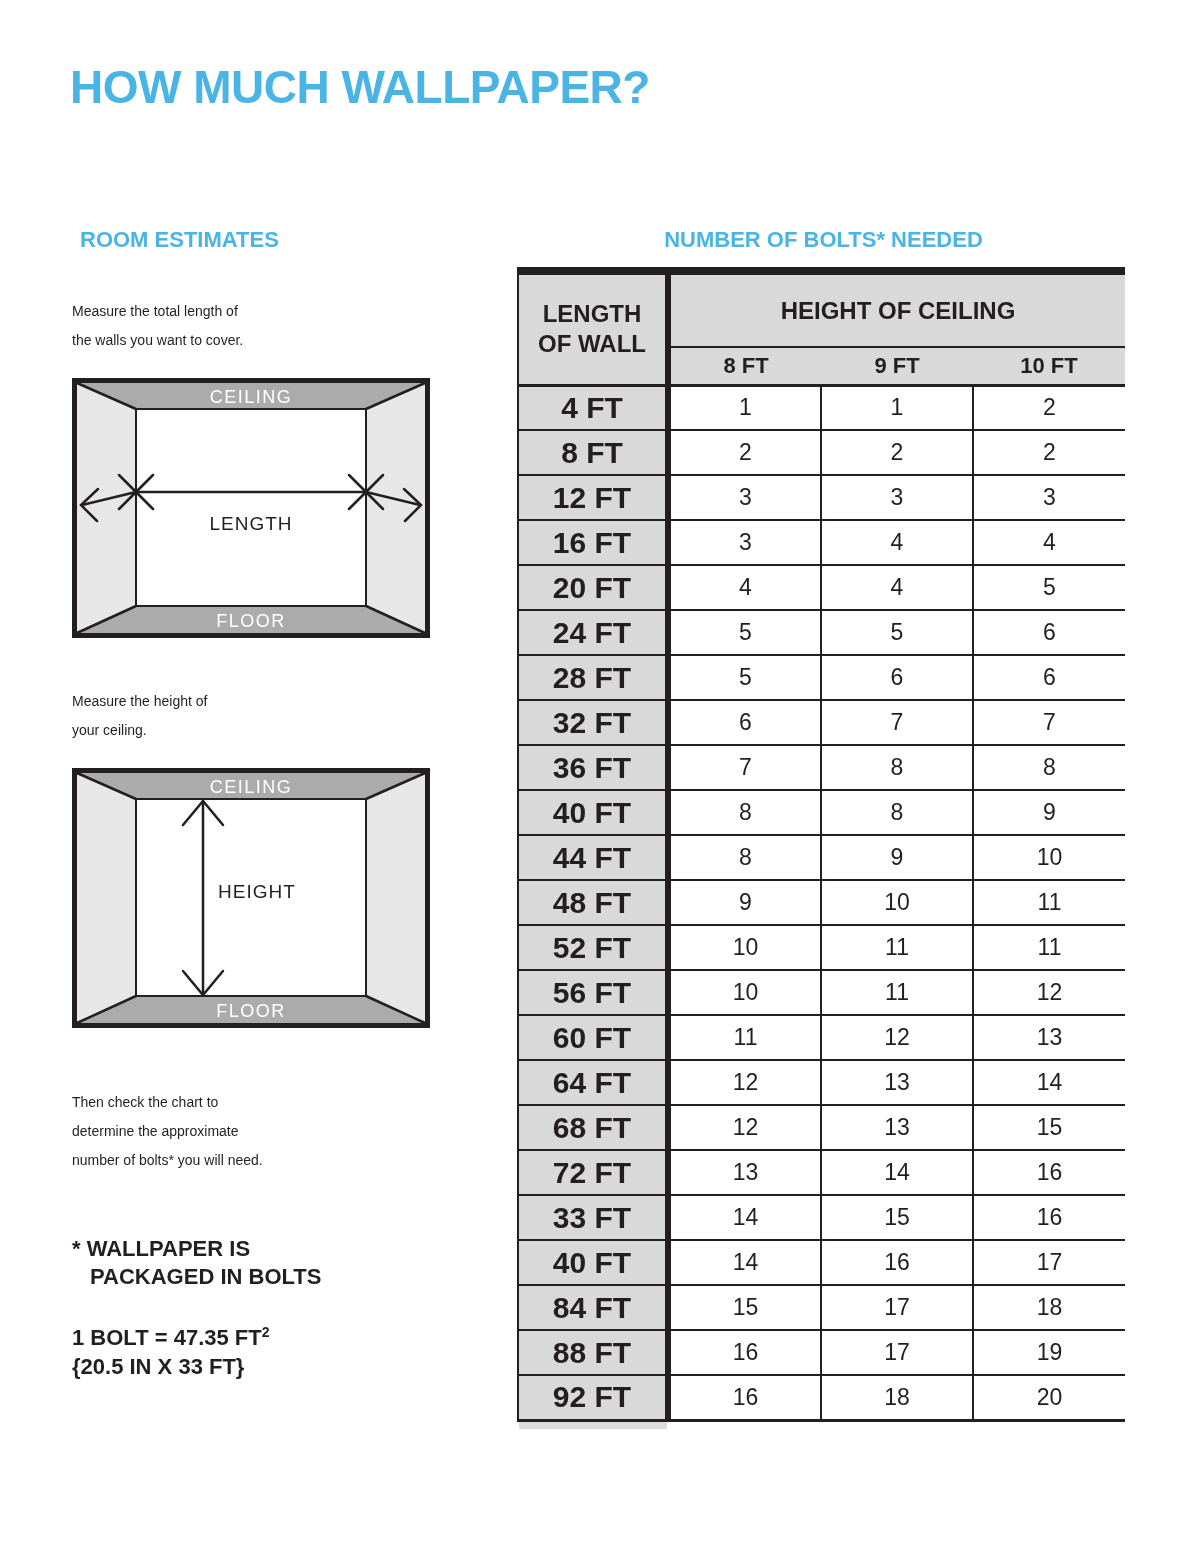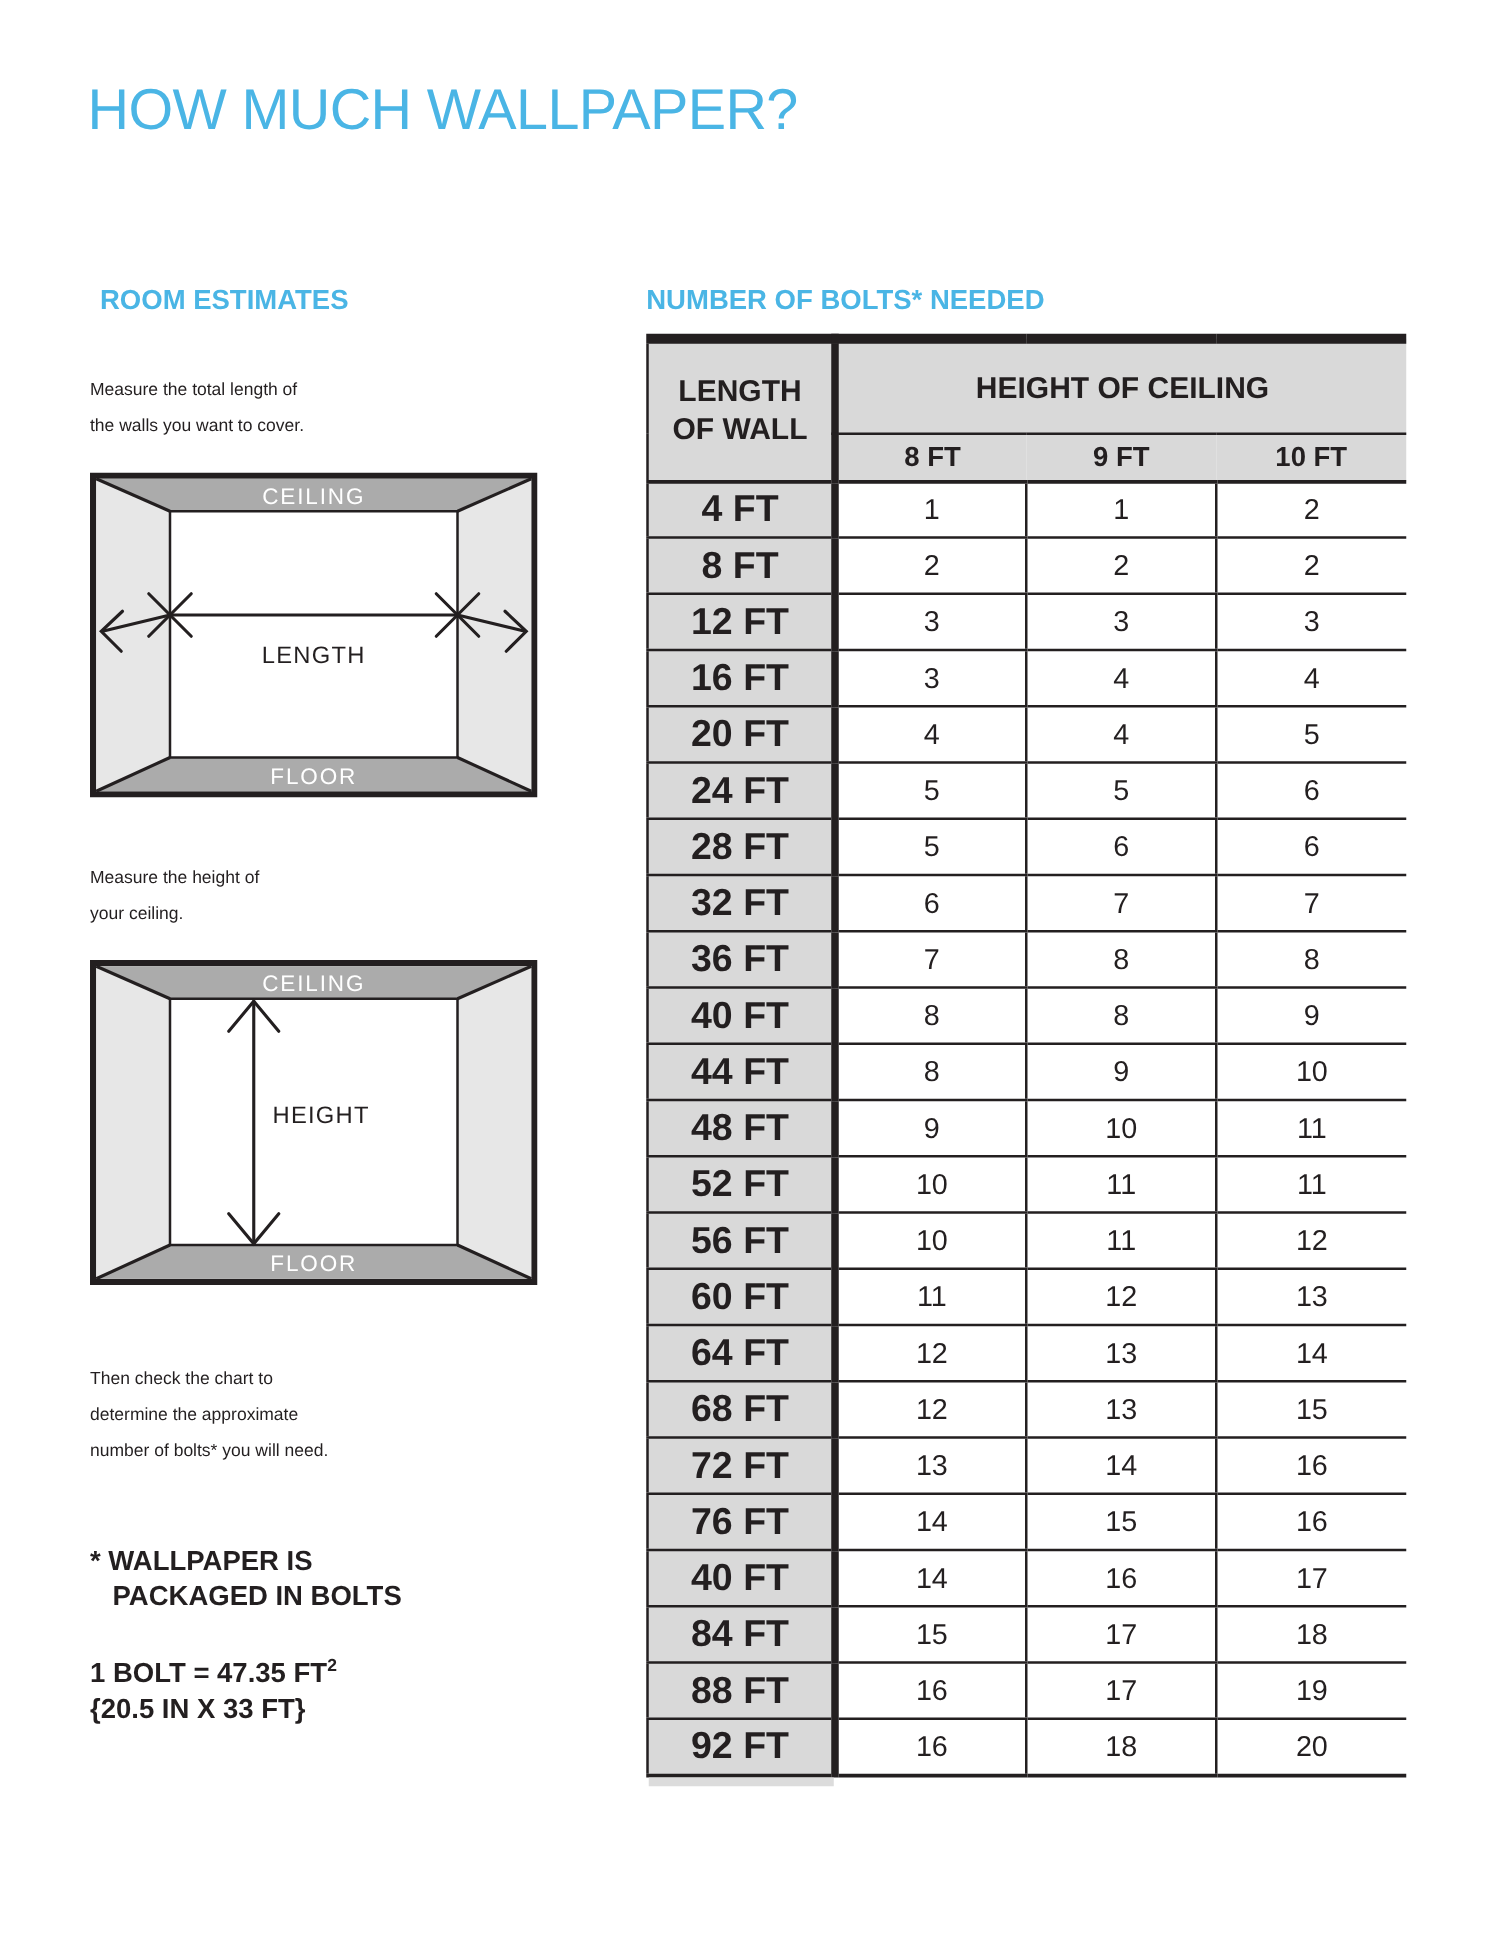--- a/index.html
+++ b/index.html
@@ -5,28 +5,28 @@
   :root { --accent:#4AB5E5; --ink:#231F20; --hdr-gray:#D9D9D9; --wall-gray:#E7E7E7; --band-gray:#ABABAB; }
   * { box-sizing:border-box; }
   html,body { margin:0; padding:0; }
   body {
     width:1200px; height:1553px; position:relative; overflow:hidden;
     background:#ffffff; color:var(--ink);
     font-family:"Liberation Sans","DejaVu Sans",sans-serif;
   }
   .page-title {
     position:absolute; left:70px; top:60px; margin:0;
-    font-size:46px; font-weight:normal; letter-spacing:-0.5px; color:var(--accent);
+    font-size:46px; font-weight:bold; letter-spacing:-0.5px; color:var(--accent);
   }
   .section-heading {
     position:absolute; top:227px; margin:0;
     font-size:22px; font-weight:bold; color:var(--accent); letter-spacing:0;
   }
   #room-estimates-heading { left:80px; }
-  #bolts-needed-heading { left:517px; width:613px; text-align:left; }
+  #bolts-needed-heading { left:517px; width:613px; text-align:center; }
   .para {
     position:absolute; left:72px; width:420px;
     font-size:14px; line-height:29px; white-space:pre-line; color:var(--ink);
   }
   #step1-para { top:283px; }
   #step2-para { top:673px; }
   #step3-para { top:1064px;margin-top:24px; }
   .diagram { position:absolute; left:72px; width:358px; height:260px; }
   #length-diagram { top:378px; }
   #height-diagram { top:768px; }
@@ -286,21 +286,21 @@
   </tr>
 
   <tr>
     <th class="rowlabel">72 FT</th>
     <td>13</td>
     <td>14</td>
     <td>16</td>
   </tr>
 
   <tr>
-    <th class="rowlabel">76 FT</th>
+    <th class="rowlabel">33 FT</th>
     <td>14</td>
     <td>15</td>
     <td>16</td>
   </tr>
 
   <tr>
     <th class="rowlabel">40 FT</th>
     <td>14</td>
     <td>16</td>
     <td>17</td>

